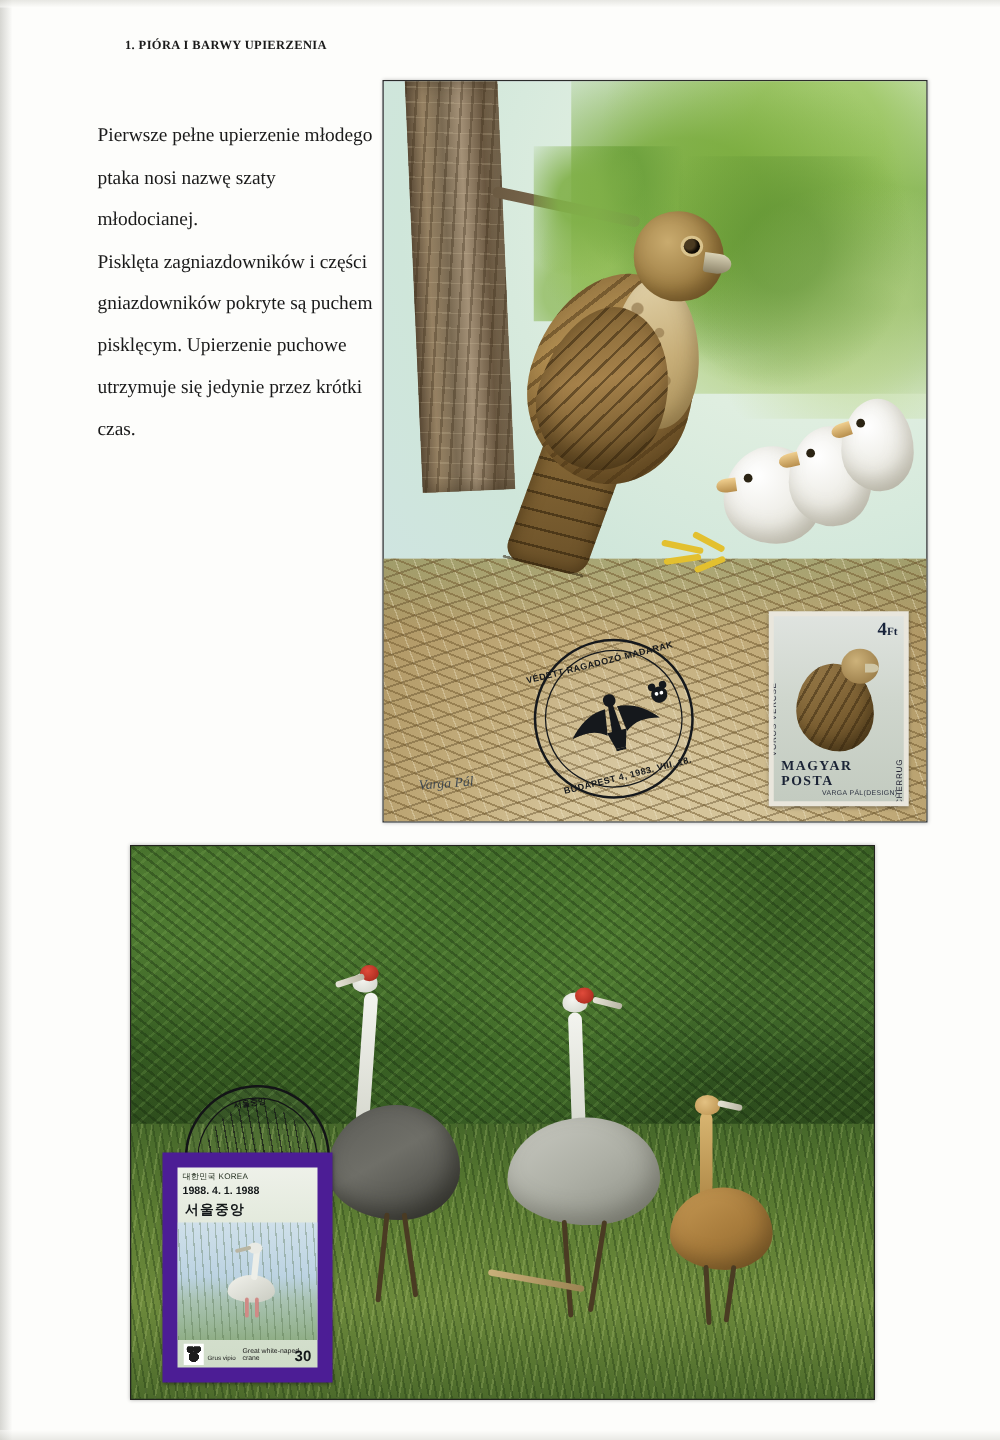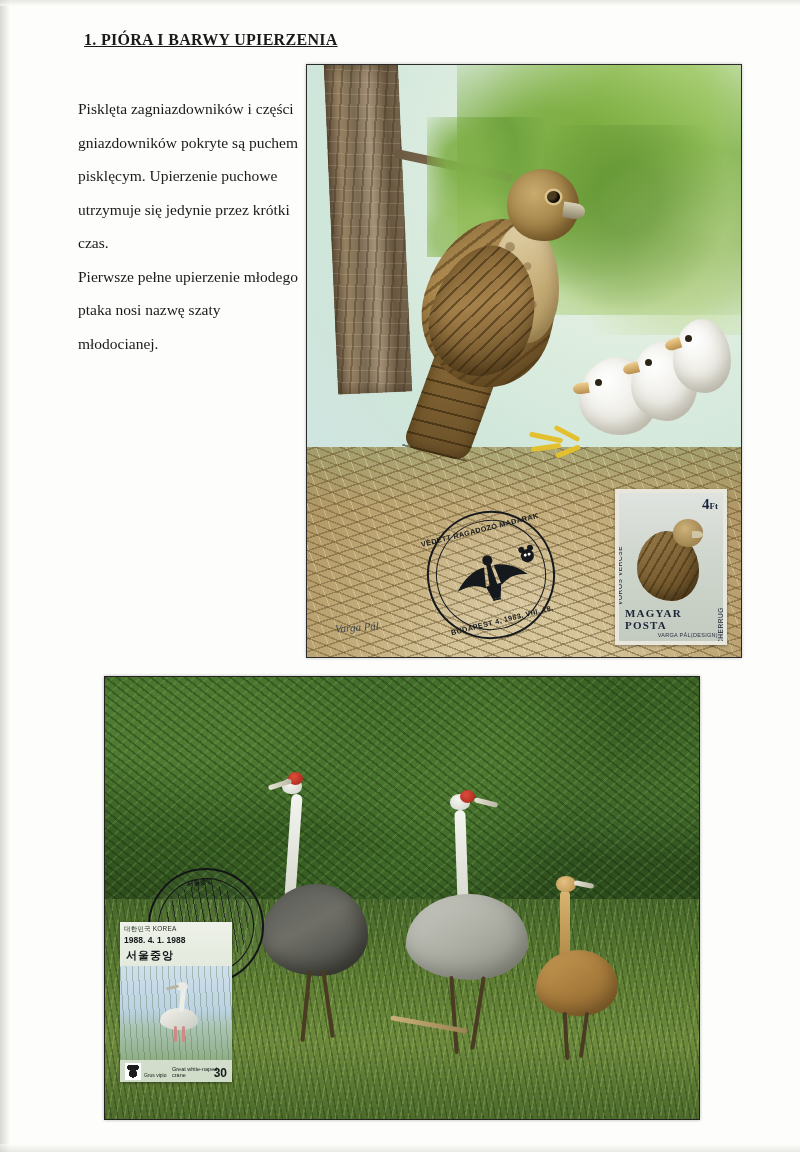--- a/index.html
+++ b/index.html
@@ -38,27 +38,26 @@
   .scan-edge-bottom {
     position: absolute;
     left: 0; right: 0; bottom: 0;
     height: 8px;
     background: linear-gradient(to top, #d5d5cf, #fdfdfb);
     opacity: .5;
   }
 
   .heading {
     position: absolute;
-    left: 84px;
+    left: 100px;
     top: 31px;
     font-family: "Liberation Serif", serif;
     font-weight: bold;
-    font-size: 16px;
+    font-size: 10px;
     letter-spacing: .3px;
-    text-decoration: underline;
   }
 
   .body-text {
     position: absolute;
     left: 78px;
     top: 92px;
     width: 222px;
     font-size: 15.5px;
     line-height: 33.5px;
     text-align: left;
@@ -554,24 +553,24 @@
     left: 390px; top: 1022px;
     width: 78px; height: 5px;
     background: linear-gradient(90deg,#c9b07a,#9a8352);
     transform: rotate(10deg);
     border-radius: 3px;
   }
 
   
   .stamp2 {
     position: absolute;
-    left: 120px; top: 922px;
+    left: 130px; top: 922px;
     width: 112px; height: 160px;
     background: #4c1d95;
-    padding: 0;
+    padding: 12px;
     box-shadow: 0 1px 3px rgba(0,0,0,.4);
   }
   .stamp2 .inner {
     position: relative;
     width: 100%; height: 100%;
     background: linear-gradient(180deg,#eef1e9 0%, #dfe7d8 38%, #cfdcc8 100%);
     overflow: hidden;
   }
   .stamp2 .topline {
     position: absolute; left: 4px; top: 3px;
@@ -707,22 +706,22 @@
 
 <div class="page">
 
   <div class="scan-edge-left"></div>
   <div class="scan-edge-top"></div>
   <div class="scan-edge-bottom"></div>
 
   <div class="heading">1. PIÓRA I BARWY UPIERZENIA</div>
 
   <div class="body-text">
+    <p>Pierwsze pełne upierzenie młodego ptaka nosi nazwę szaty młodocianej.</p>
     <p>Pisklęta zagniazdowników i części gniazdowników pokryte są puchem pisklęcym. Upierzenie puchowe utrzymuje się jedynie przez krótki czas.</p>
-    <p>Pierwsze pełne upierzenie młodego ptaka nosi nazwę szaty młodocianej.</p>
   </div>
 
   <div class="card1">
     <div class="c1-sky"></div>
     <div class="c1-foliage"></div>
     <div class="c1-foliage2"></div>
     <div class="c1-trunk"></div>
     <div class="c1-branch"></div>
     <div class="c1-leafcluster"></div>
 

